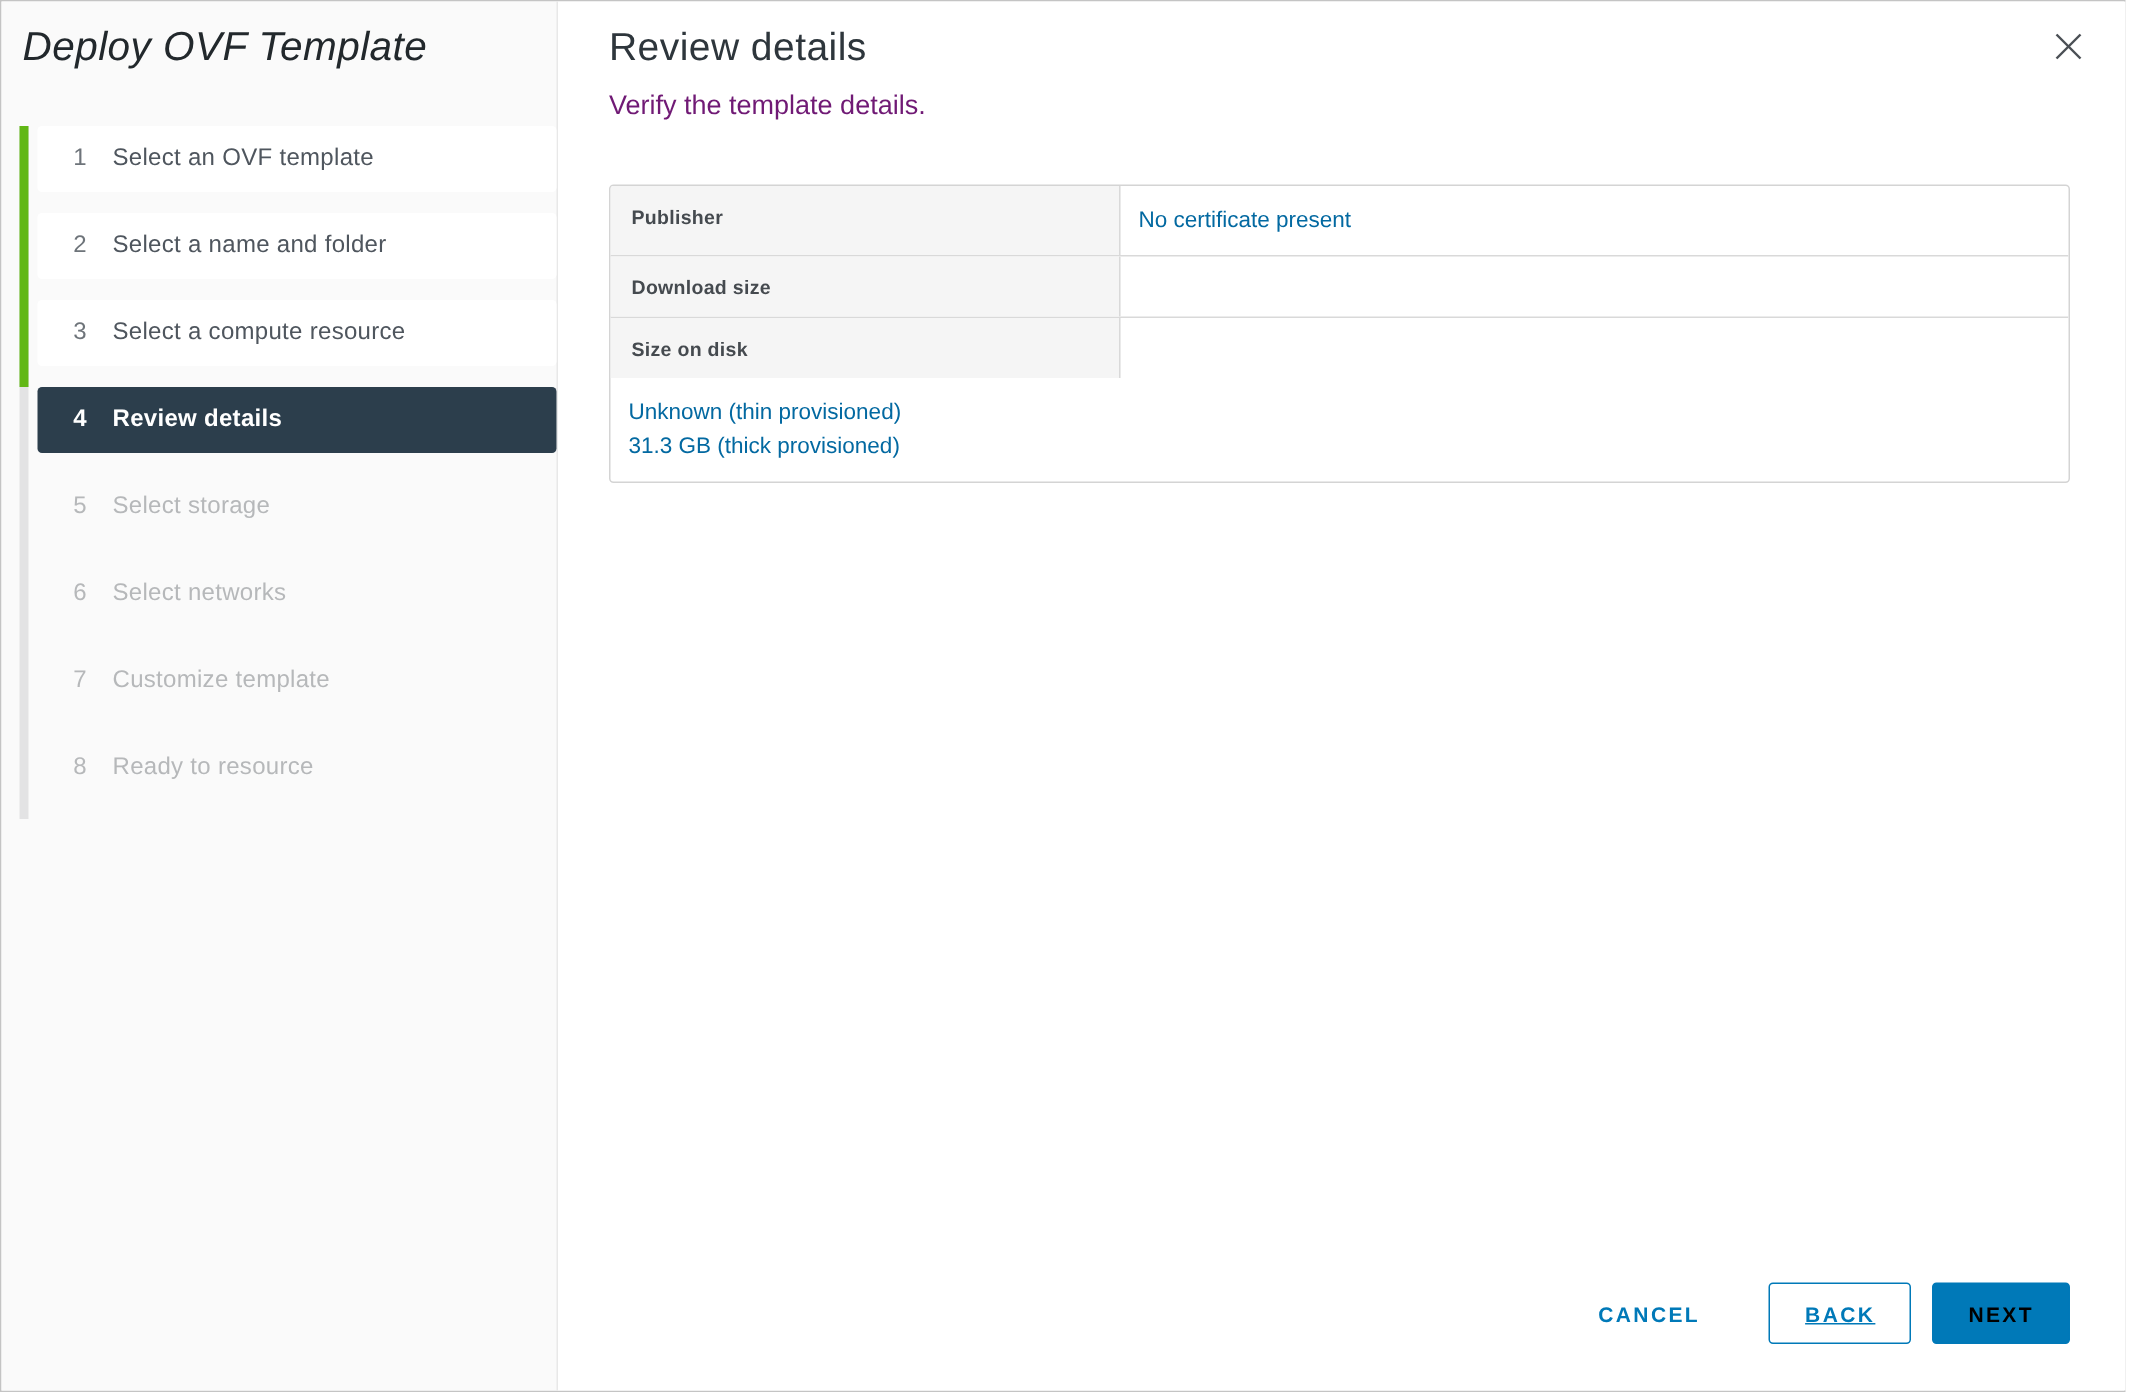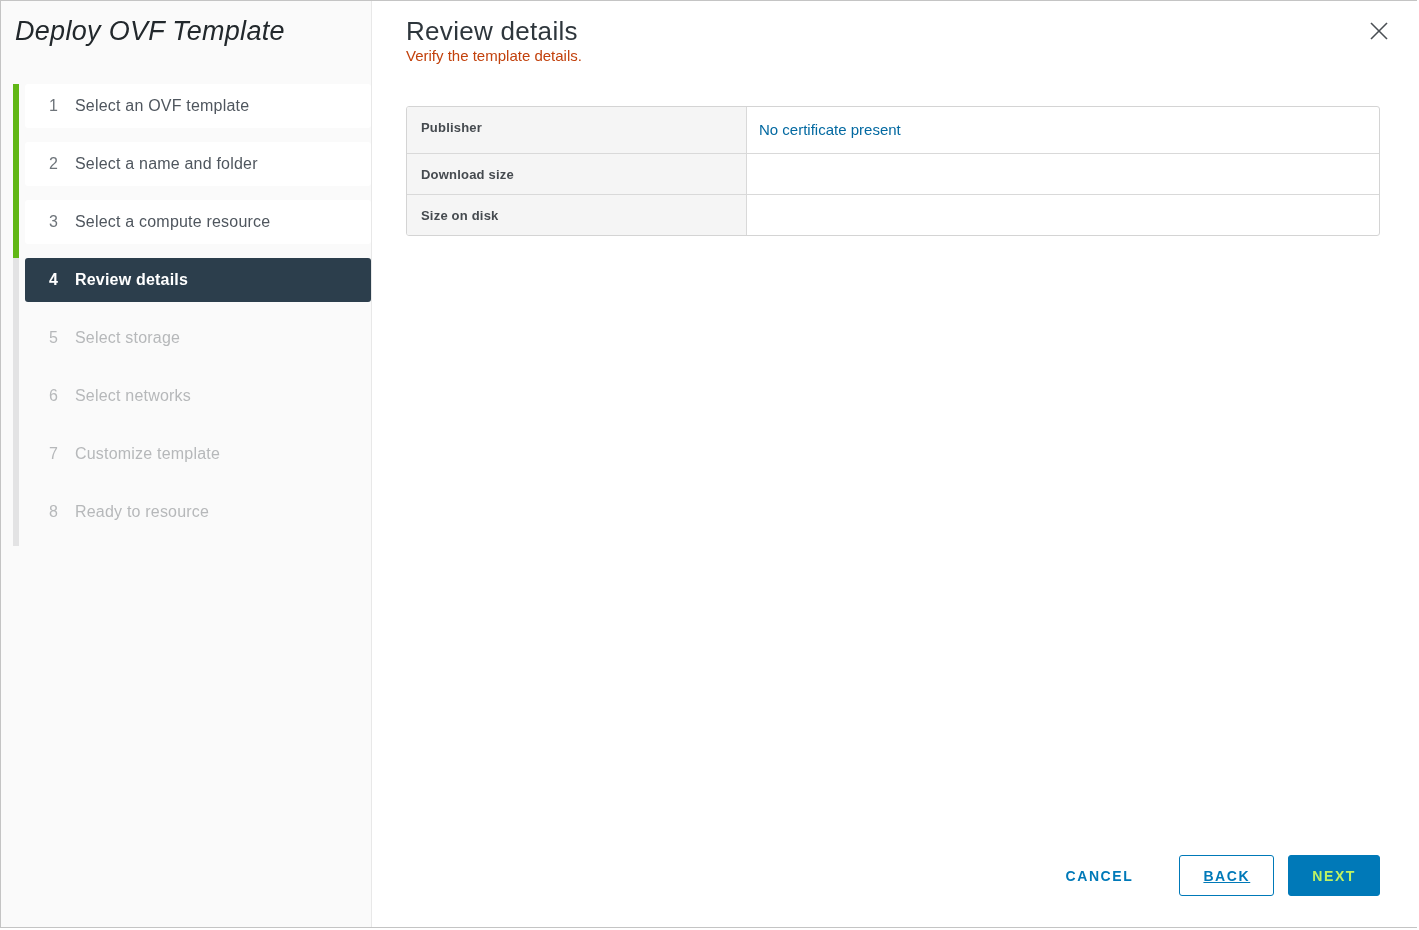--- a/index.html
+++ b/index.html
@@ -85,22 +85,23 @@
     padding:14px 37px 0 34px;
   }
   .page-title {
     font-size:26px;
     font-weight:400;
     color:#2e363c;
     letter-spacing:0.3px;
     line-height:32px;
   }
   .page-subtitle {
-    font-size:15px;
-    color:#c2410c;
+    margin-top:13px;
+    font-size:18px;
+    color:#701a75;
   }
   .close-button {
     position:absolute;
     top:16px; right:24px;
     width:28px; height:28px;
     display:flex; align-items:center; justify-content:center;
     cursor:pointer;
     background:none; border:none;
   }
 
@@ -159,21 +160,21 @@
     border:1px solid #0079b8;
     color:#0079b8;
     height:41px;
     padding:0 23px;
     margin-right:14px;
     text-decoration:underline;
   }
   .btn-solid {
     background:#0079b8;
     border:1px solid #0079b8;
-    color:#bef264;
+    color:#000000;
     height:41px;
     padding:0 23px;
   }
 </style>
 </head>
 <body>
 
 <div class="dialog">
 
   <div class="sidebar">
@@ -232,20 +233,24 @@
     <div class="details-table">
       <div class="detail-row">
         <div class="detail-label">Publisher</div>
         <div class="detail-value">No certificate present</div>
       </div>
       <div class="detail-row">
         <div class="detail-label">Download size</div>
       </div>
       <div class="detail-row">
         <div class="detail-label">Size on disk</div>
+        <div class="detail-value">
+          <div>Unknown (thin provisioned)</div>
+          <div>31.3 GB (thick provisioned)</div>
+        </div>
       </div>
     </div>
 
     <div class="footer">
       <button class="btn btn-link">CANCEL</button>
       <button class="btn btn-outline">BACK</button>
       <button class="btn btn-solid">NEXT</button>
     </div>
   </div>
 

